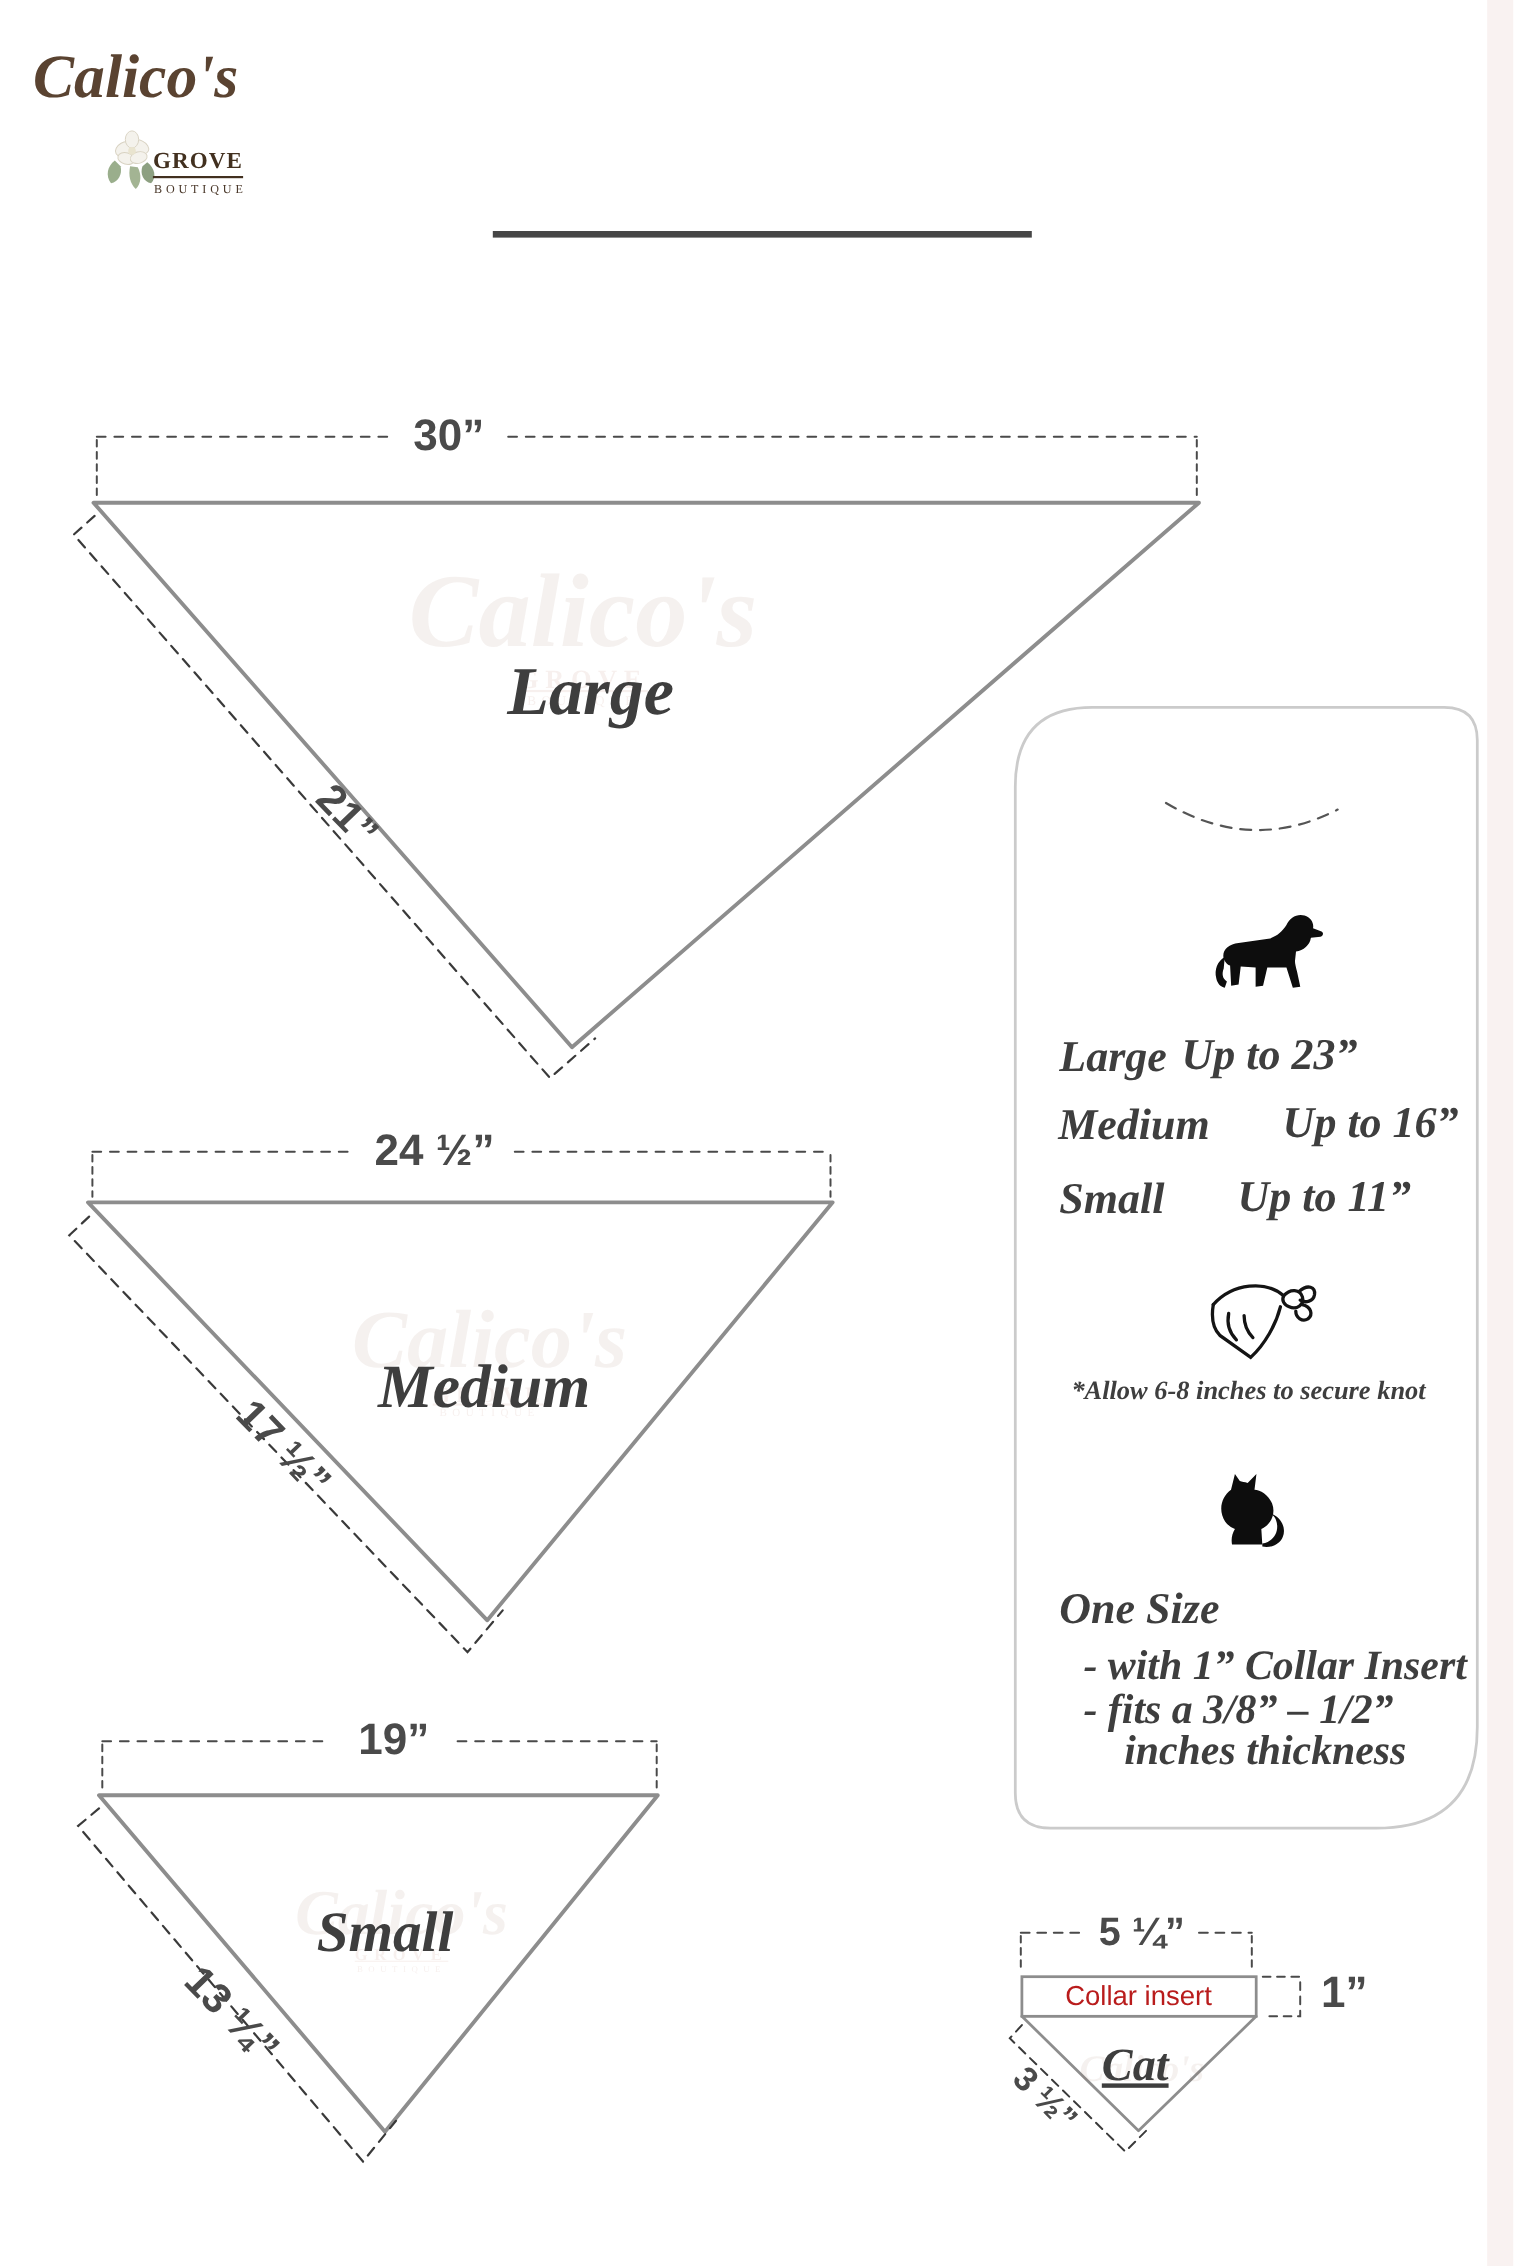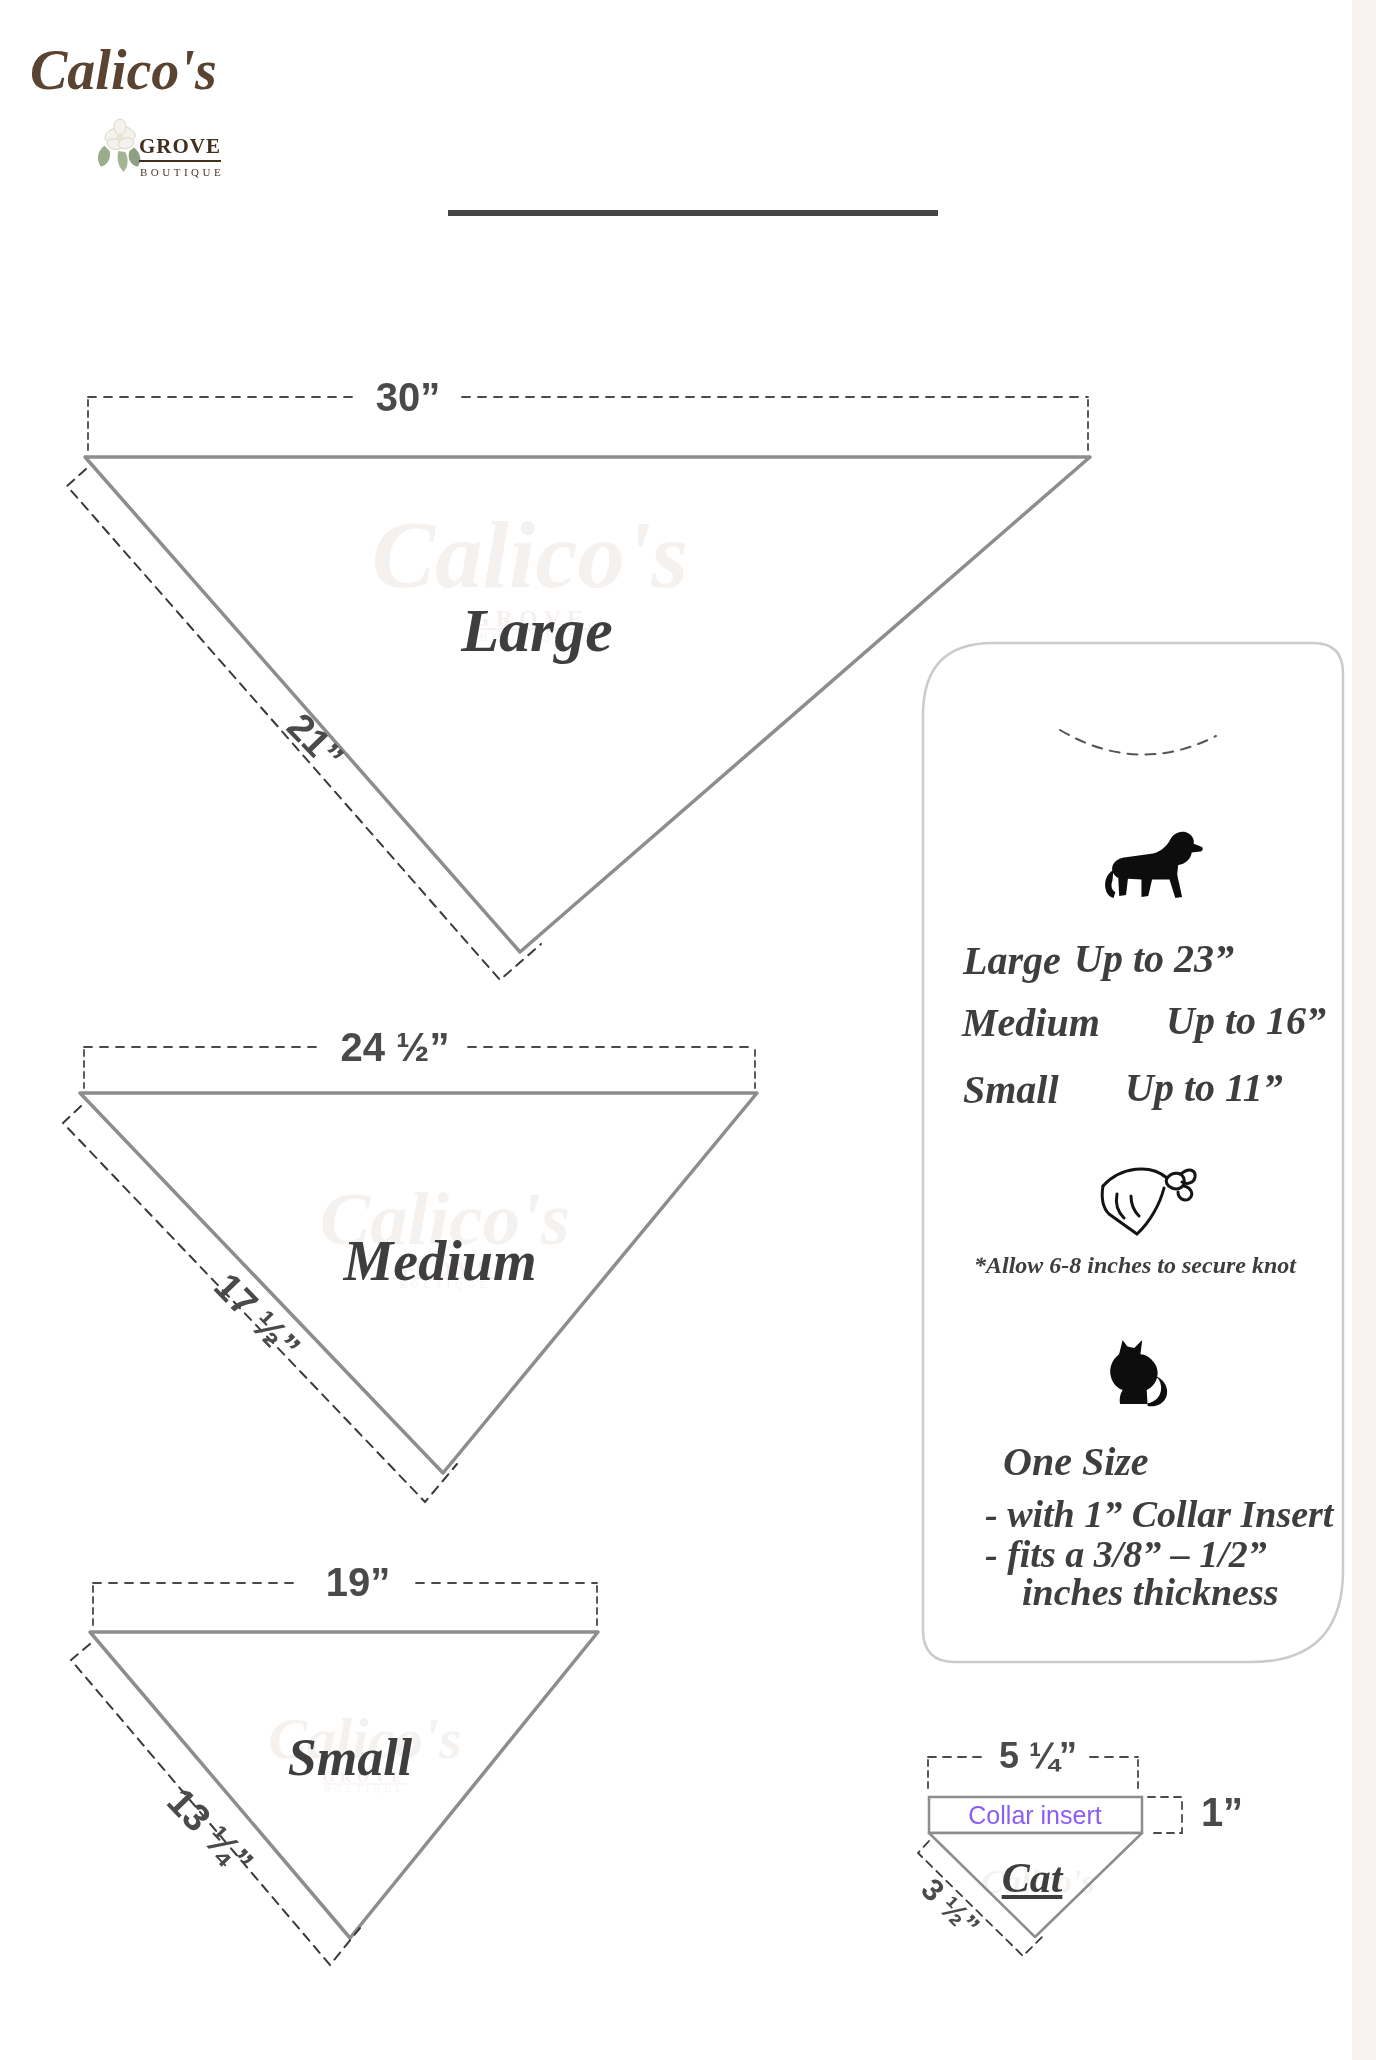--- a/index.html
+++ b/index.html
@@ -35,21 +35,21 @@
   
   .page-title{position:absolute;left:693px;top:140px;font-size:92px;transform:translate(-50%,-50%);}
   .title-underline{position:absolute;left:448px;top:210px;width:490px;height:6px;background:#464646;}
   
   .panel-title{font-size:40px;}
   .pl{position:absolute;transform:translateY(-50%);font-size:40px;}
   .note{font-size:24px;transform:translate(-50%,-50%);}
   .one-size-h{font-size:40px;}
   .one-size-l{font-size:38px;}
   .collar-insert{position:absolute;font-family:"Liberation Sans",sans-serif;font-size:25px;
-      color:#8b5cf6;transform:translate(-50%,-50%);white-space:nowrap;text-align:right;}
+      color:#b91c1c;transform:translate(-50%,-50%);white-space:nowrap;text-align:right;}
   .edge-tint{position:absolute;right:0;top:0;width:24px;height:2060px;background:#f9f2f1;}
 </style>
 </head>
 <body>
 
 <div class="page">
 
   <div class="edge-tint"></div>
 
   <svg class="art" width="1376" height="2060" viewBox="0 0 1376 2060">
@@ -180,21 +180,21 @@
 
   <div class="script note" style="left:1135px;top:1265px;position:absolute;">*Allow 6-8 inches to secure knot</div>
 
   <svg class="abs" style="left:1096px;top:1331px;" width="80" height="84" viewBox="0 0 90 90">
     <g fill="#0d0d0d">
       <path d="M30 8 L26 24 C18 30 14 40 17 50 C19 57 24 62 30 64 C27 69 26 74 27 80 L58 80 L57 64 C67 60 72 48 68 38 C64 29 56 24 50 24 L52 8 L43 17 C40 16 37 16 35 15 Z"></path>
       <path d="M58 79 C70 77 76 66 72 55 C71 52 69 50 66 48 C76 51 83 62 79 72 C76 80 66 84 58 82 Z"></path>
     </g>
   </svg>
 
-  <div class="script one-size-h" style="position:absolute;left:963px;top:1438px;margin-left:40px;">One Size</div>
+  <div class="script one-size-h" style="position:absolute;left:963px;top:1438px;">One Size</div>
   <div class="script one-size-l" style="position:absolute;left:985px;top:1492px;">- with 1” Collar Insert</div>
   <div class="script one-size-l" style="position:absolute;left:985px;top:1532px;">- fits a 3/8” – 1/2”</div>
   <div class="script one-size-l" style="position:absolute;left:1022px;top:1570px;">inches thickness</div>
 
   <div class="dim" style="left:1038px;top:1756px;font-size:36px;">5 ¼”</div>
   <div class="collar-insert" style="left:1035px;top:1815px;">Collar insert</div>
   <div class="dim" style="left:1222px;top:1812px;font-size:40px;">1”</div>
   <div class="script center" style="left:1032px;top:1878px;font-size:42px;text-decoration:underline;">Cat</div>
   <div class="dim" style="left:950px;top:1908px;font-size:31px;transform:translate(-50%,-50%) rotate(45deg);">3 ½”</div>
 

